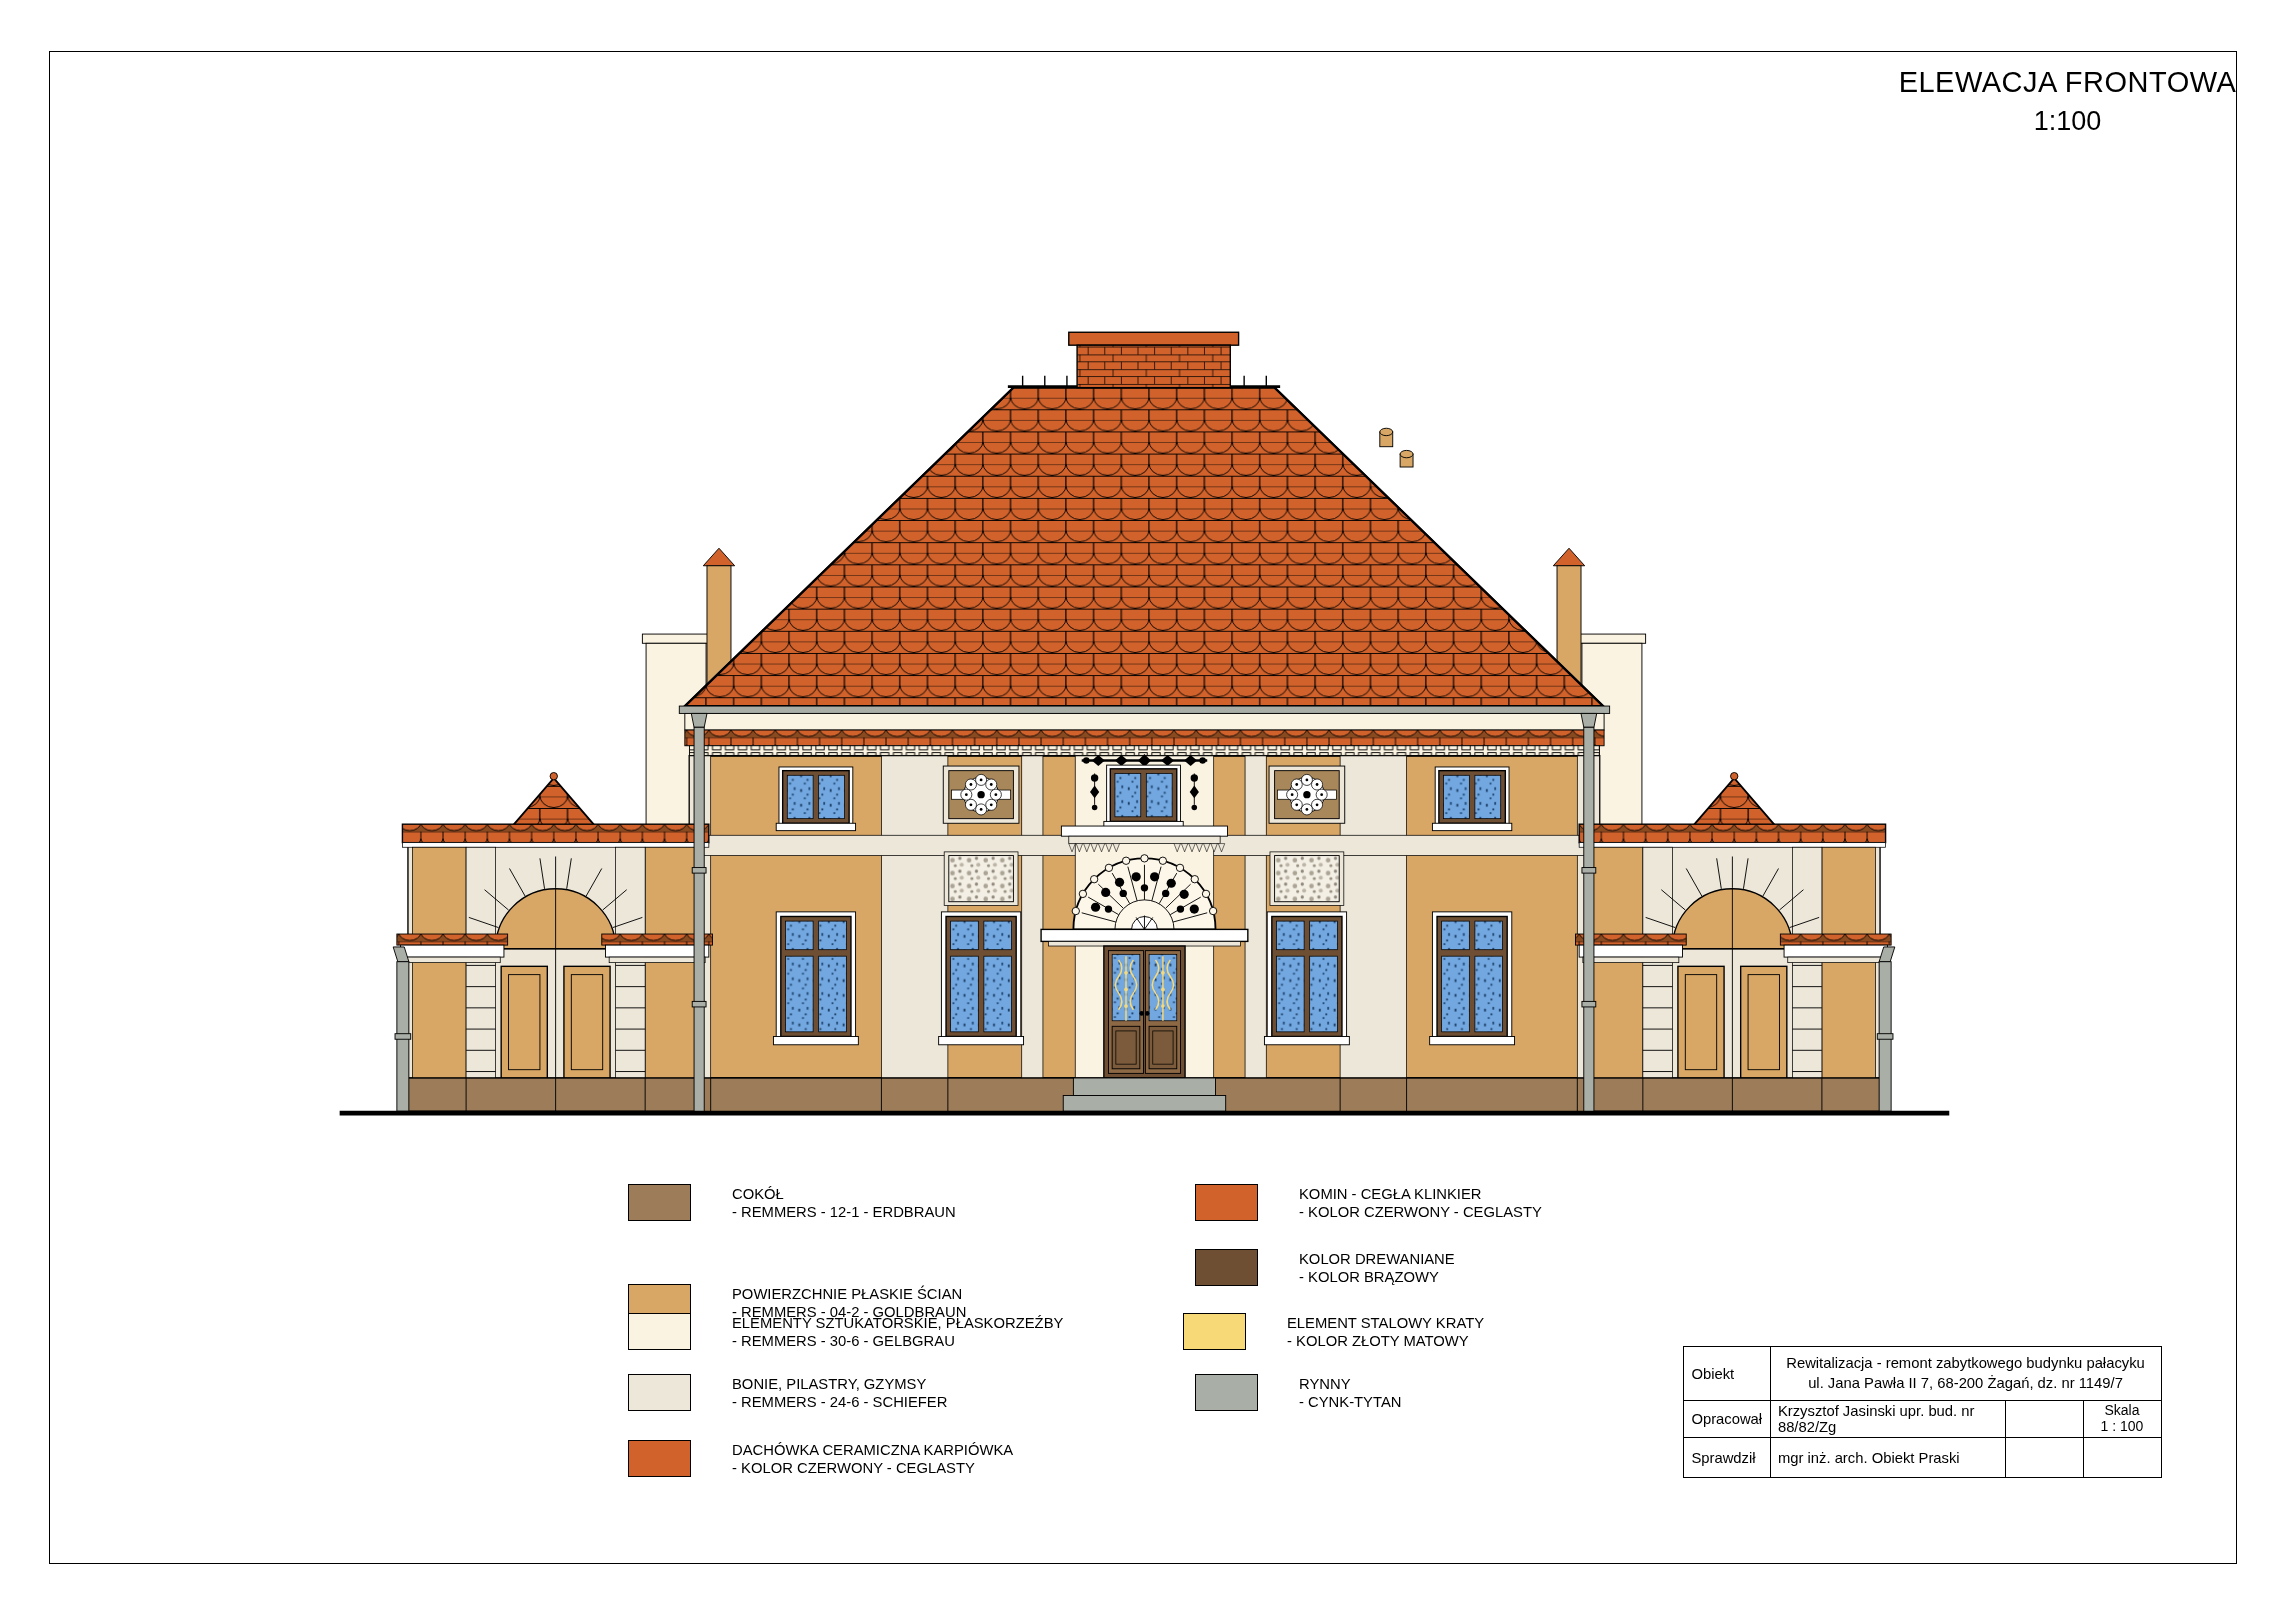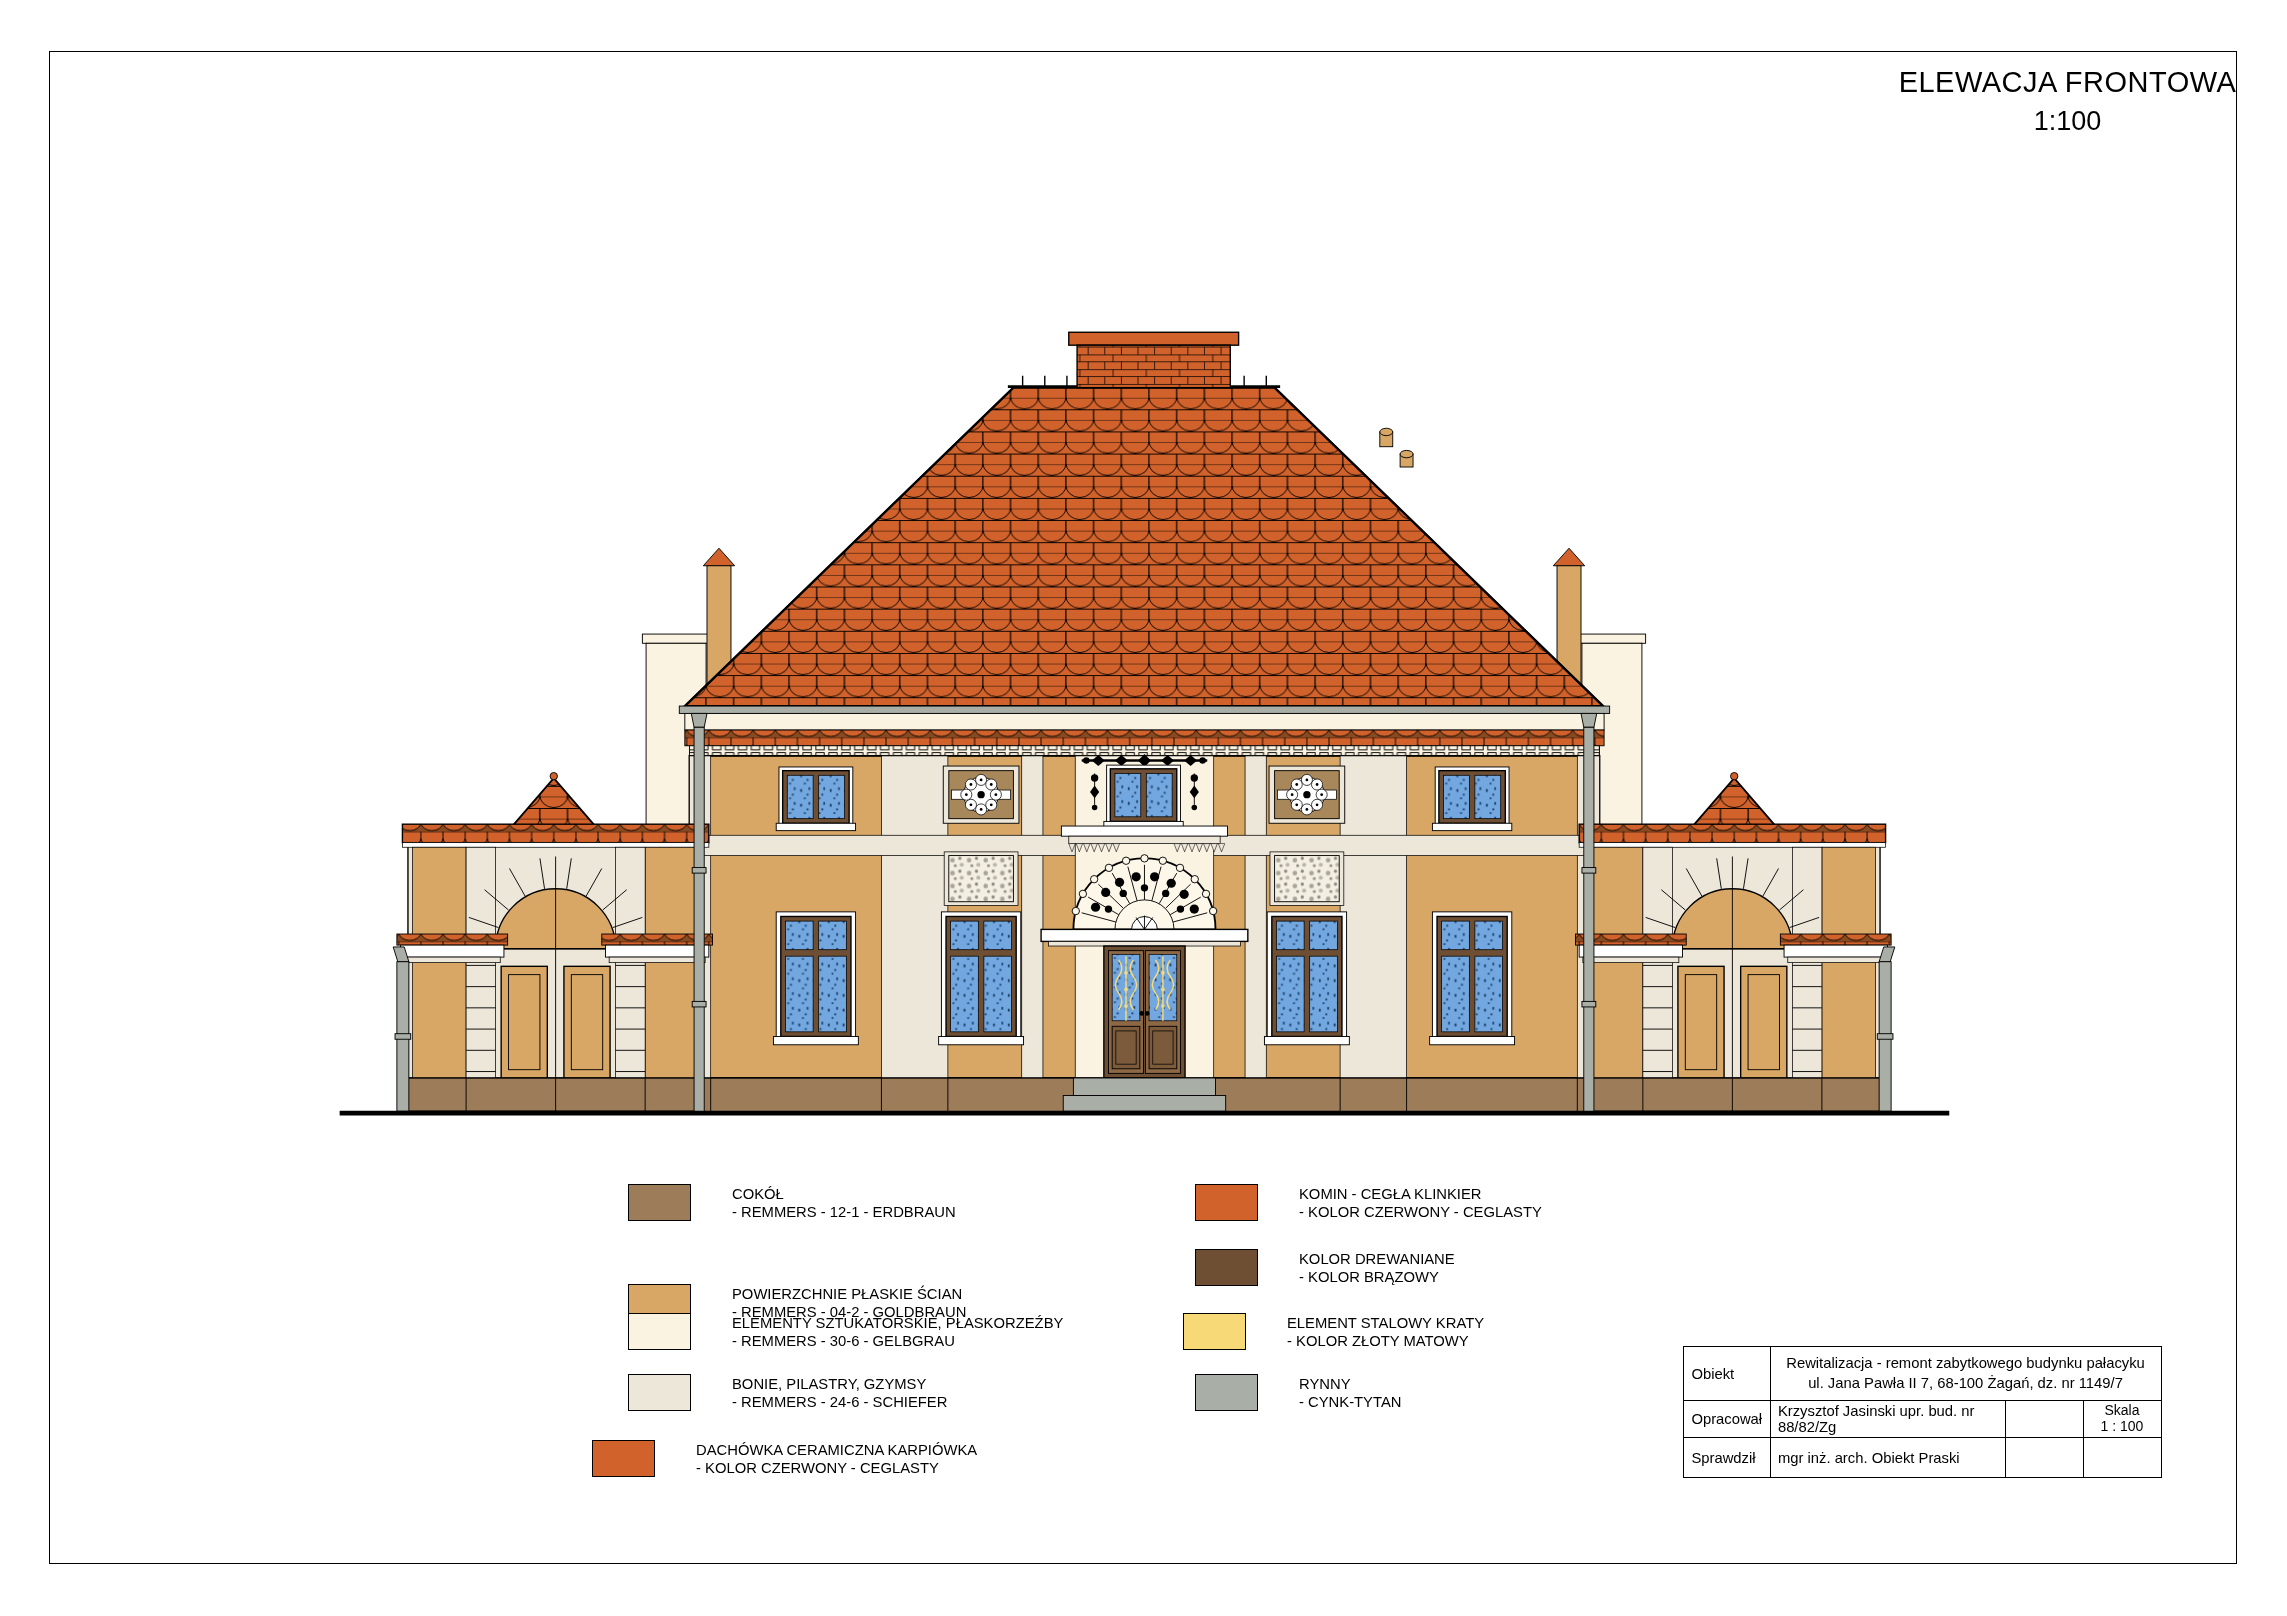--- a/index.html
+++ b/index.html
@@ -366,21 +366,21 @@
         <span class="l2">- REMMERS - 30-6 - GELBGRAU</span>
       </span>
   </div>
   <div class="legend-item" style="left:628px;top:1374px">
     <span class="swatch" style="background: rgb(237, 231, 218);"></span>
     <span class="legend-text">
         <span class="l1">BONIE, PILASTRY, GZYMSY</span>
         <span class="l2">- REMMERS - 24-6 - SCHIEFER</span>
       </span>
   </div>
-  <div class="legend-item" style="left:592px;top:1440px">
+  <div class="legend-item" style="left:628px;top:1440px">
     <span class="swatch" style="background: rgb(210, 98, 43);"></span>
     <span class="legend-text">
         <span class="l1">DACHÓWKA CERAMICZNA KARPIÓWKA</span>
         <span class="l2">- KOLOR CZERWONY - CEGLASTY</span>
       </span>
   </div>
   <div class="legend-item" style="left:1195px;top:1184px">
     <span class="swatch" style="background: rgb(210, 98, 43);"></span>
     <span class="legend-text">
         <span class="l1">KOMIN - CEGŁA KLINKIER</span>
@@ -415,21 +415,21 @@
       <col style="width:73px">
       <col style="width:235px">
       <col style="width:78px">
       <col style="width:78px">
     </colgroup>
   <tbody>
   <tr class="r2">
     <td class="lab">Obiekt</td>
     <td class="ctr" colspan="3">
       <div class="two">Rewitalizacja - remont zabytkowego budynku pałacyku</div>
-      <div class="two">ul. Jana Pawła II 7, 68-100 Żagań, dz. nr 1149/7</div>
+      <div class="two">ul. Jana Pawła II 7, 68-200 Żagań, dz. nr 1149/7</div>
     </td>
   </tr>
   <tr class="r4">
     <td class="lab">Opracował</td>
     <td class="val">Krzysztof Jasinski upr. bud. nr 88/82/Zg</td>
     <td></td>
     <td class="ctr sm">
       <div>Skala</div>
       <div>1 : 100</div>
     </td>

